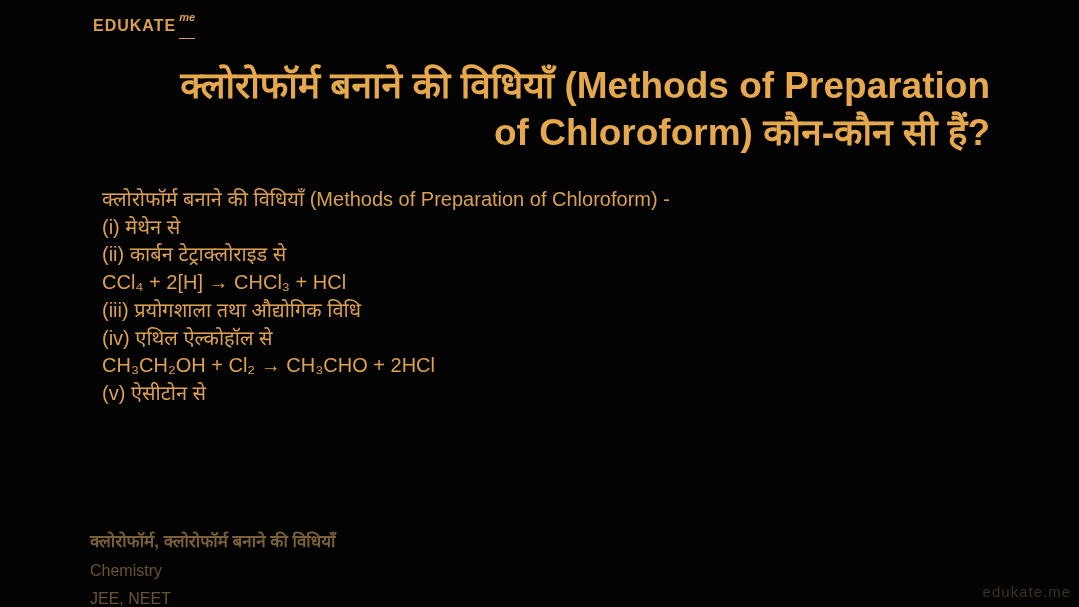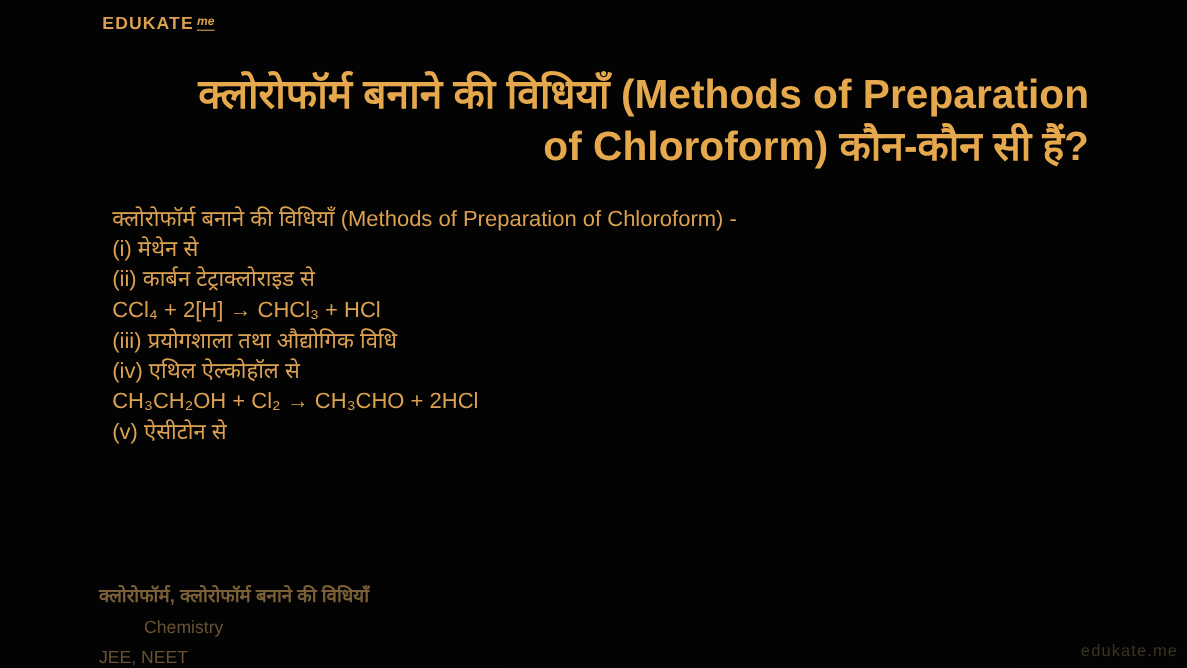--- a/index.html
+++ b/index.html
@@ -27,21 +27,21 @@
     align-items: center;
   }
   .logo .logo-sup {
     font-size: 11px;
     font-style: italic;
     font-weight: bold;
     letter-spacing: 0;
     margin-left: 3px;
     margin-top: -2px;
     border-bottom: 1px solid #D9A050;
-    padding-bottom: 1px;
+    padding-bottom: 15px;
   }
   .title {
     position: absolute;
     left: 90px;
     top: 62px;
     width: 900px;
     color: #E5A84D;
     font-size: 37px;
     font-weight: bold;
     line-height: 47px;
@@ -62,21 +62,21 @@
     white-space: nowrap;
   }
   .footer {
     position: absolute;
     left: 90px;
     top: 528px;
     font-size: 17px;
     line-height: 28.5px;
   }
   .footer .tags { color: #7A5F37; font-weight: bold; }
-  .footer .subject { color: #6A5330; font-size: 16px; margin-left: 41px; }
+  .footer .subject { color: #6A5330; font-size: 16px; }
   .footer .exams { color: #6A5330; font-size: 16px; }
   .watermark {
     position: absolute;
     right: 8px;
     bottom: 7px;
     color: #3a3420;
     font-size: 15px;
     letter-spacing: 1px;
   }
 </style>

